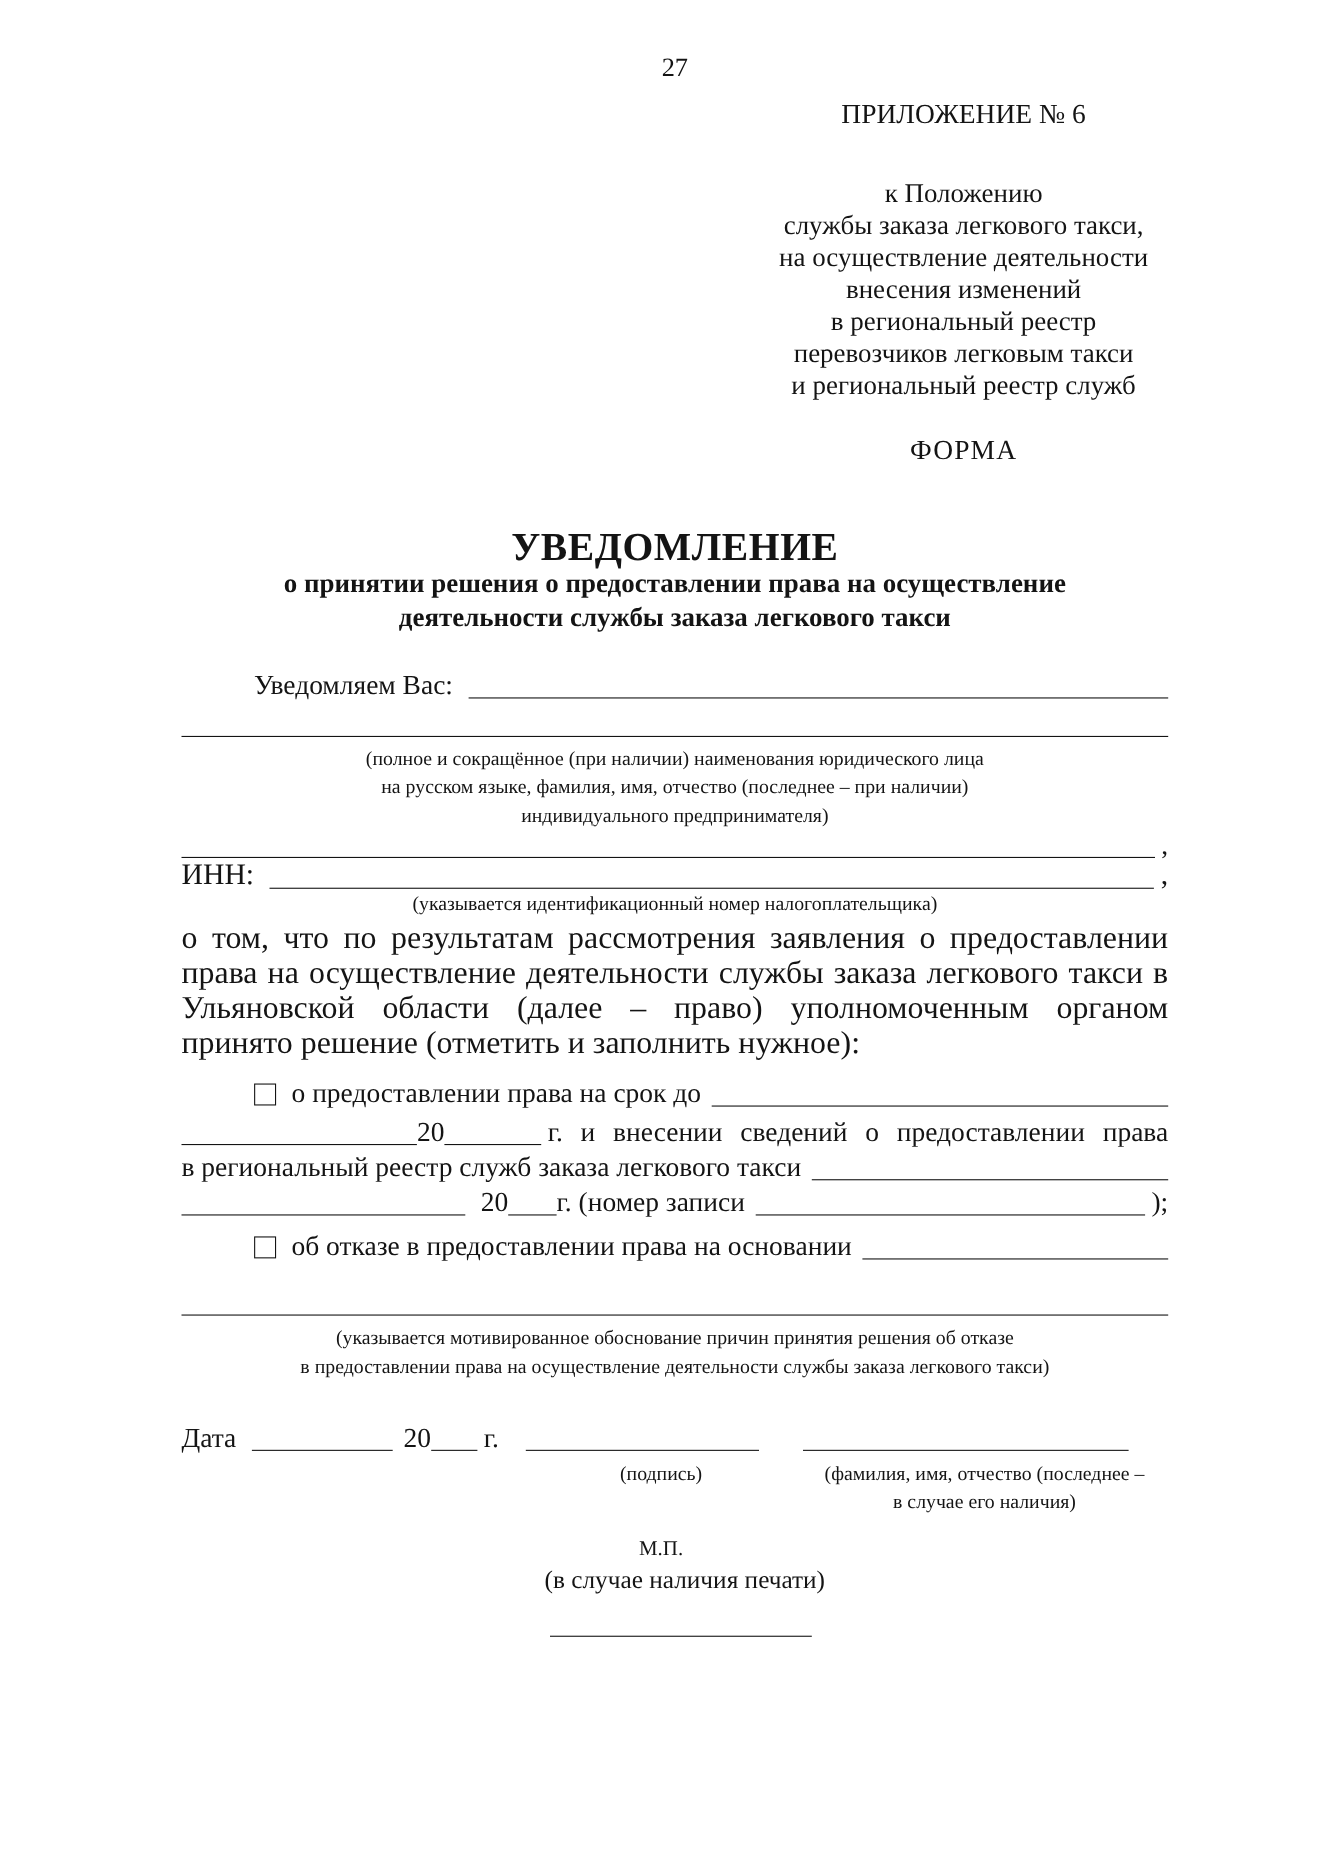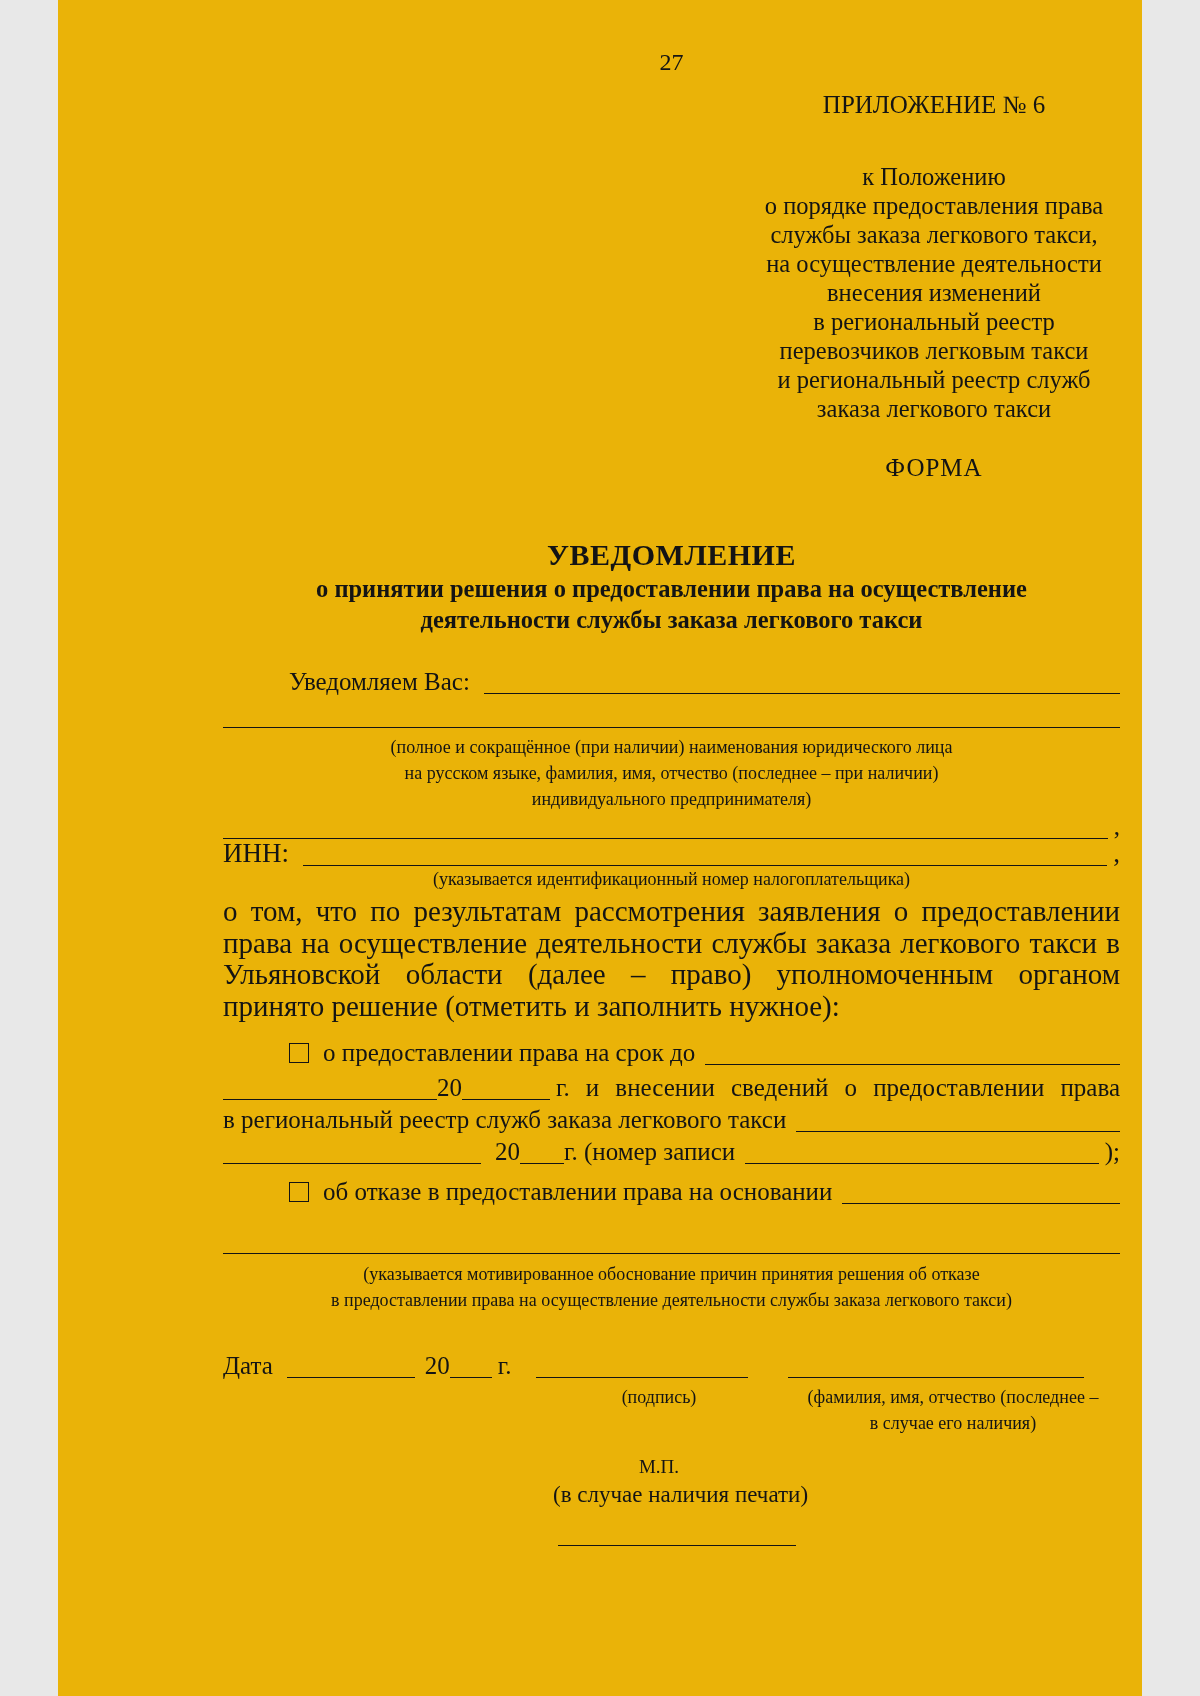--- a/index.html
+++ b/index.html
@@ -1,36 +1,36 @@
 <!DOCTYPE html>
 <html><head>
 <meta charset="utf-8">
 <style>
   * { margin:0; padding:0; box-sizing:border-box; }
   html,body { background:#e8e8e8; }
   .page {
     position:relative;
-    width:1084px; height:1696px;
+    width:1200px; height:1696px;
     margin:0 auto;
-    background:#eab308;
+    background:#ffffff;
     font-family:"Liberation Serif","DejaVu Serif",serif;
     color:#141414;
     overflow:hidden;
   }
   .content {
     position:absolute; left:165px; top:48px; width:897px;
   }
   .page-number { text-align:center; font-size:24px; line-height:28px; }
 
   .right-block { width:372px; margin-left:auto; text-align:center; }
   .appendix { margin-top:14px; font-size:25px; line-height:30px; }
   .reg-lines { margin-top:42px; font-size:24.5px; line-height:29px; }
   .forma { margin-top:30px; font-size:25px; line-height:30px; letter-spacing:1px; }
 
-  .title { margin-top:56px; text-align:center; font-size:30px; font-weight:bold; line-height:32px; letter-spacing:0.5px; }
+  .title { margin-top:56px; text-align:center; font-size:36px; font-weight:bold; line-height:32px; letter-spacing:0.5px; }
   .subtitle { margin-top:2px; text-align:center; font-size:24.5px; font-weight:bold; line-height:31px; }
 
   .row { display:flex; align-items:baseline; font-size:25px; line-height:30px; }
   .blank {
     border-bottom:1.6px solid #141414;
     position:relative; top:4px; height:0;
   }
   .grow { flex:1 1 auto; }
   .hr-blank { border-bottom:1.6px solid #141414; height:0; }
 
@@ -66,28 +66,26 @@
 
 <div class="page">
   <div class="content">
 
     <div class="page-number">27</div>
 
     <div class="right-block">
       <div class="appendix">ПРИЛОЖЕНИЕ № 6</div>
       <div class="reg-lines">
         <div>к Положению</div>
-        <div>о порядке предоставления права</div>
         <div>службы заказа легкового такси,</div>
         <div>на осуществление деятельности</div>
         <div>внесения изменений</div>
         <div>в региональный реестр</div>
         <div>перевозчиков легковым такси</div>
         <div>и региональный реестр служб</div>
-        <div>заказа легкового такси</div>
       </div>
       <div class="forma">ФОРМА</div>
     </div>
 
     <div class="title">УВЕДОМЛЕНИЕ</div>
     <div class="subtitle">
       <div>о принятии решения о предоставлении права на осуществление</div>
       <div>деятельности службы заказа легкового такси</div>
     </div>
 

